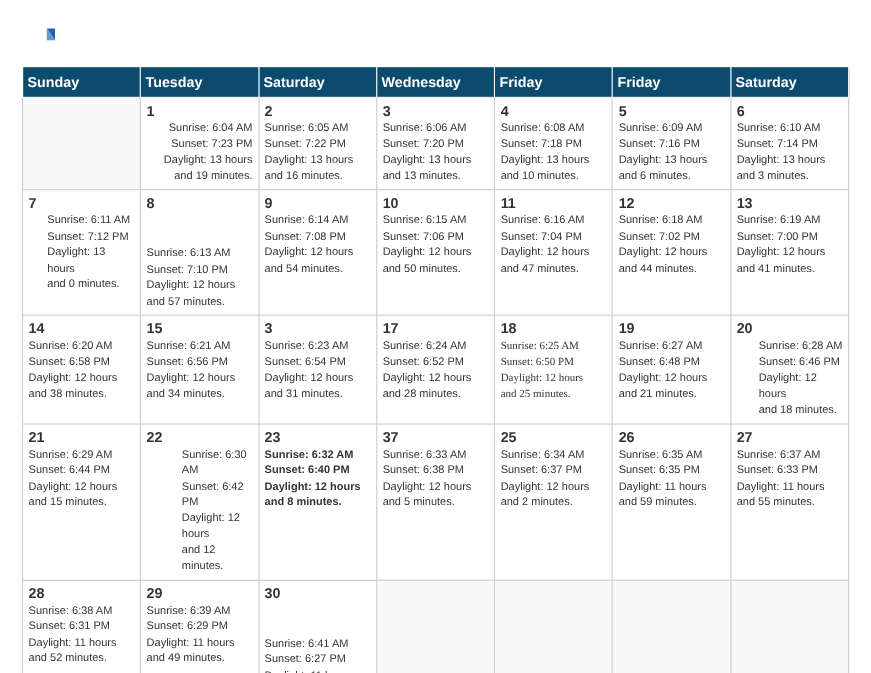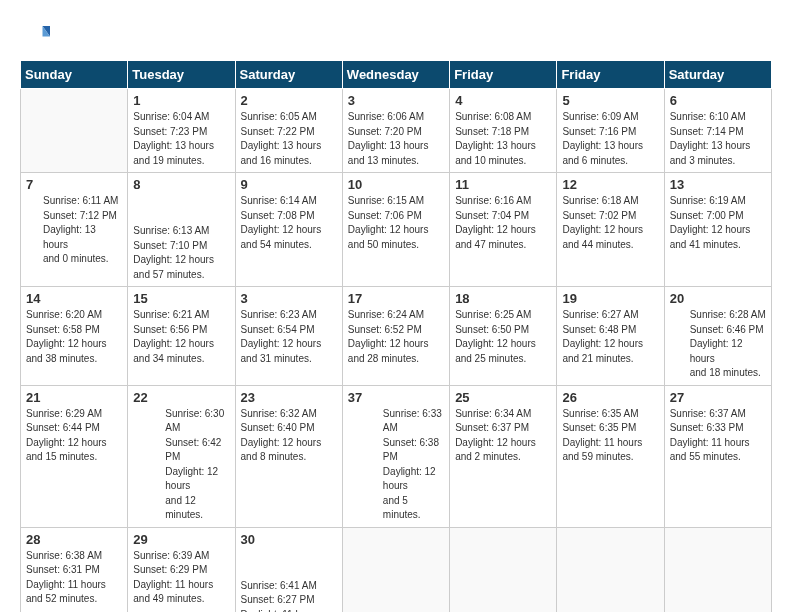--- a/index.html
+++ b/index.html
@@ -114,21 +114,21 @@
         <th>Friday</th>
         <th>Friday</th>
         <th>Saturday</th>
       </tr>
   </thead>
   <tbody id="calendar-body">
   <tr>
         <td class="empty"></td>
         <td>
           <span class="day-number">1</span>
-          <div class="day-info" style="white-space: pre-line;">Sunrise: 6:04 AM
+          <div class="day-info" style="white-space: pre-line; text-align: right;">Sunrise: 6:04 AM
 Sunset: 7:23 PM
 Daylight: 13 hours
 and 19 minutes.</div>
         </td>
         <td>
           <span class="day-number">2</span>
           <div class="day-info" style="white-space: pre-line;">Sunrise: 6:05 AM
 Sunset: 7:22 PM
 Daylight: 13 hours
 and 16 minutes.</div>
@@ -237,21 +237,21 @@
         </td>
         <td>
           <span class="day-number">17</span>
           <div class="day-info" style="white-space: pre-line;">Sunrise: 6:24 AM
 Sunset: 6:52 PM
 Daylight: 12 hours
 and 28 minutes.</div>
         </td>
         <td>
           <span class="day-number">18</span>
-          <div class="day-info" style="white-space: pre-line;">Sunrise: 6:25 AM
+          <div class="day-info" style="white-space: pre-line; font-family: Liberation Serif, serif;">Sunrise: 6:25 AM
 Sunset: 6:50 PM
 Daylight: 12 hours
 and 25 minutes.</div>
         </td>
         <td>
           <span class="day-number">19</span>
           <div class="day-info" style="white-space: pre-line;">Sunrise: 6:27 AM
 Sunset: 6:48 PM
 Daylight: 12 hours
 and 21 minutes.</div>
@@ -274,28 +274,28 @@
         </td>
         <td>
           <span class="day-number">22</span>
           <div class="day-info" style="white-space: pre-line; margin-left: 32px;">Sunrise: 6:30 AM
 Sunset: 6:42 PM
 Daylight: 12 hours
 and 12 minutes.</div>
         </td>
         <td>
           <span class="day-number">23</span>
-          <div class="day-info" style="white-space: pre-line;">Sunrise: 6:32 AM
+          <div class="day-info" style="white-space: pre-line; font-weight: bold;">Sunrise: 6:32 AM
 Sunset: 6:40 PM
 Daylight: 12 hours
 and 8 minutes.</div>
         </td>
         <td>
           <span class="day-number">37</span>
-          <div class="day-info" style="white-space: pre-line; margin-left: 35px;">Sunrise: 6:33 AM
+          <div class="day-info" style="white-space: pre-line;">Sunrise: 6:33 AM
 Sunset: 6:38 PM
 Daylight: 12 hours
 and 5 minutes.</div>
         </td>
         <td>
           <span class="day-number">25</span>
           <div class="day-info" style="white-space: pre-line;">Sunrise: 6:34 AM
 Sunset: 6:37 PM
 Daylight: 12 hours
 and 2 minutes.</div>

